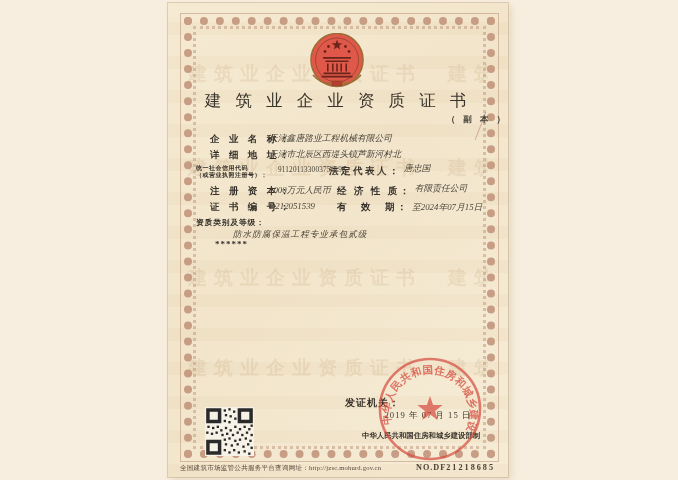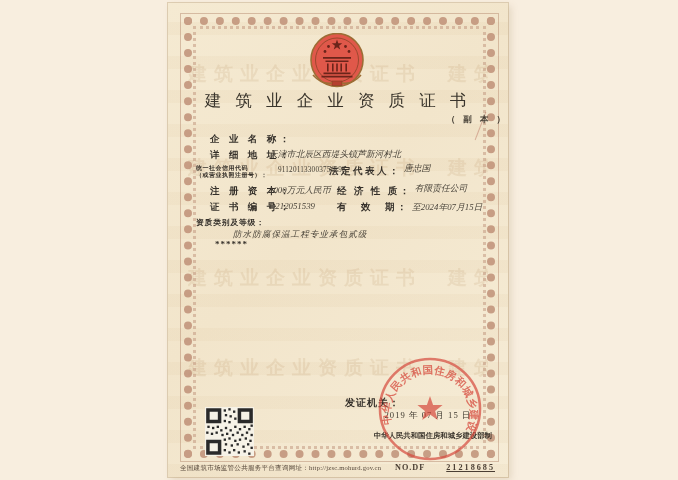--- a/index.html
+++ b/index.html
@@ -53,28 +53,28 @@
   .r6{top:214px}.r7{top:226px}.r8{top:236px}
   .credit-lbl{width:82px;font-size:6px;line-height:7px;font-weight:700;color:#35302a;letter-spacing:.5px;}
   .credit-val{font-size:7.2px;color:#423d34;letter-spacing:.2px;margin-top:1px;width:51px;white-space:nowrap;}
   .raise{position:relative;top:-3px;}
   .grade-lbl{font-size:7.8px;font-weight:700;color:#35302a;letter-spacing:.8px;}
   .grade-val{font-size:8.6px;color:#4a443a;font-style:italic;letter-spacing:1px;margin-left:20px;}
   .stars{font-size:9px;color:#35302a;letter-spacing:1px;font-weight:700;}
   .authority{position:absolute;left:177px;top:393px;font-size:10px;font-weight:700;color:#35302a;letter-spacing:1px;}
   .issue-date{position:absolute;left:202px;top:407px;width:116px;text-align:center;
     font-size:8.6px;color:#3e382e;letter-spacing:1px;white-space:nowrap;}
-  .made-by{position:absolute;left:194px;top:428px;width:130px;text-align:right;
+  .made-by{position:absolute;left:194px;top:428px;width:130px;text-align:left;
     font-size:7.4px;font-weight:700;color:#3a342c;white-space:nowrap;}
   .seal{position:absolute;left:207px;top:351px;opacity:.88;}
   .qr{position:absolute;left:37px;top:404px;}
   .footer-line{position:absolute;left:12px;right:13px;top:460px;display:flex;align-items:baseline;}
   .footer-url{font-size:6.6px;color:#57493c;letter-spacing:.2px;white-space:nowrap;}
   .footer-no{margin-left:auto;font-size:8.2px;font-weight:700;color:#4a3e33;letter-spacing:1px;white-space:nowrap;}
-  .footer-no .num{margin-left:21px;letter-spacing:2px;text-decoration:underline;}
+  .footer-no .num{margin-left:0;letter-spacing:2px;}
   .scratch{position:absolute;left:312px;top:108px;width:1px;height:30px;
     background:rgba(165,75,60,.35);transform:rotate(21deg);}
 </style>
 </head>
 <body>
 
 <div class="paper">
 
   <div class="watermark wm1">建筑业企业资质证书　建筑业企业资质证书</div>
   <div class="watermark wm2">建筑业企业资质证书　建筑业企业资质证书</div>
@@ -98,20 +98,21 @@
     <path d="M23 48 h10 v4.5 h-10 z" fill="#b5402f" stroke="#8a4427" stroke-width="0.7"></path>
     <path d="M4 42 Q13 52 23 50 M52 42 Q43 52 33 50" fill="none" stroke="#9c6d35" stroke-width="1.6"></path>
   </svg>
 
   <div class="cert-title">建 筑 业 企 业 资 质 证 书</div>
   <div class="cert-subtitle">（ 副 本 ）</div>
 
   <div class="row r1">
     <span class="pl"></span>
     <span class="lbl w52">企 业 名 称：</span>
+    <span class="val">天津鑫唐路业工程机械有限公司</span>
   </div>
 
   <div class="row r2">
     <span class="pl"></span>
     <span class="lbl w52">详 细 地 址：</span>
     <span class="val">天津市北辰区西堤头镇芦新河村北</span>
   </div>
 
   <div class="row r3">
     <span class="credit-lbl">

